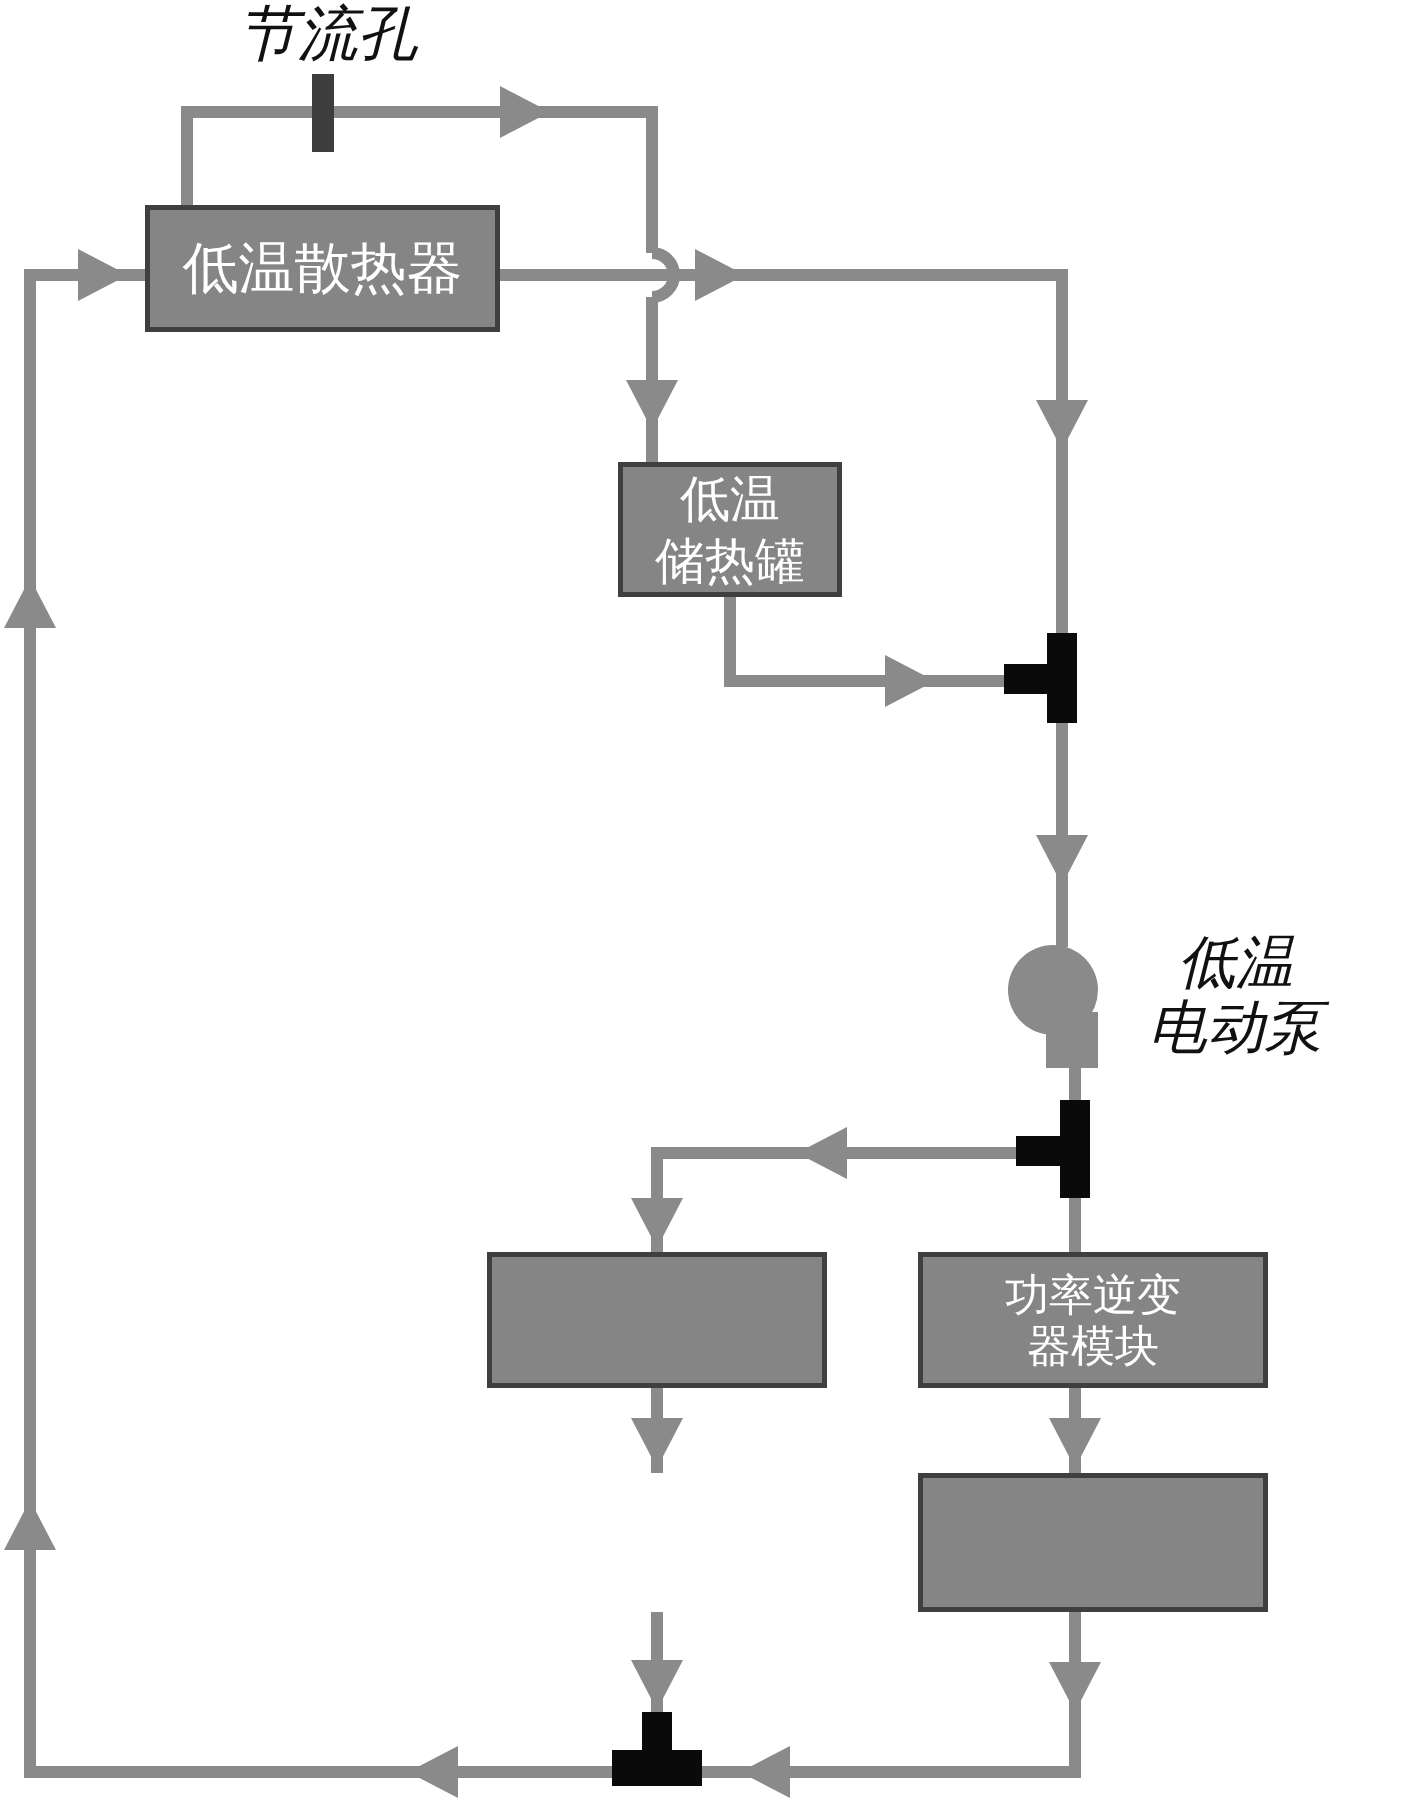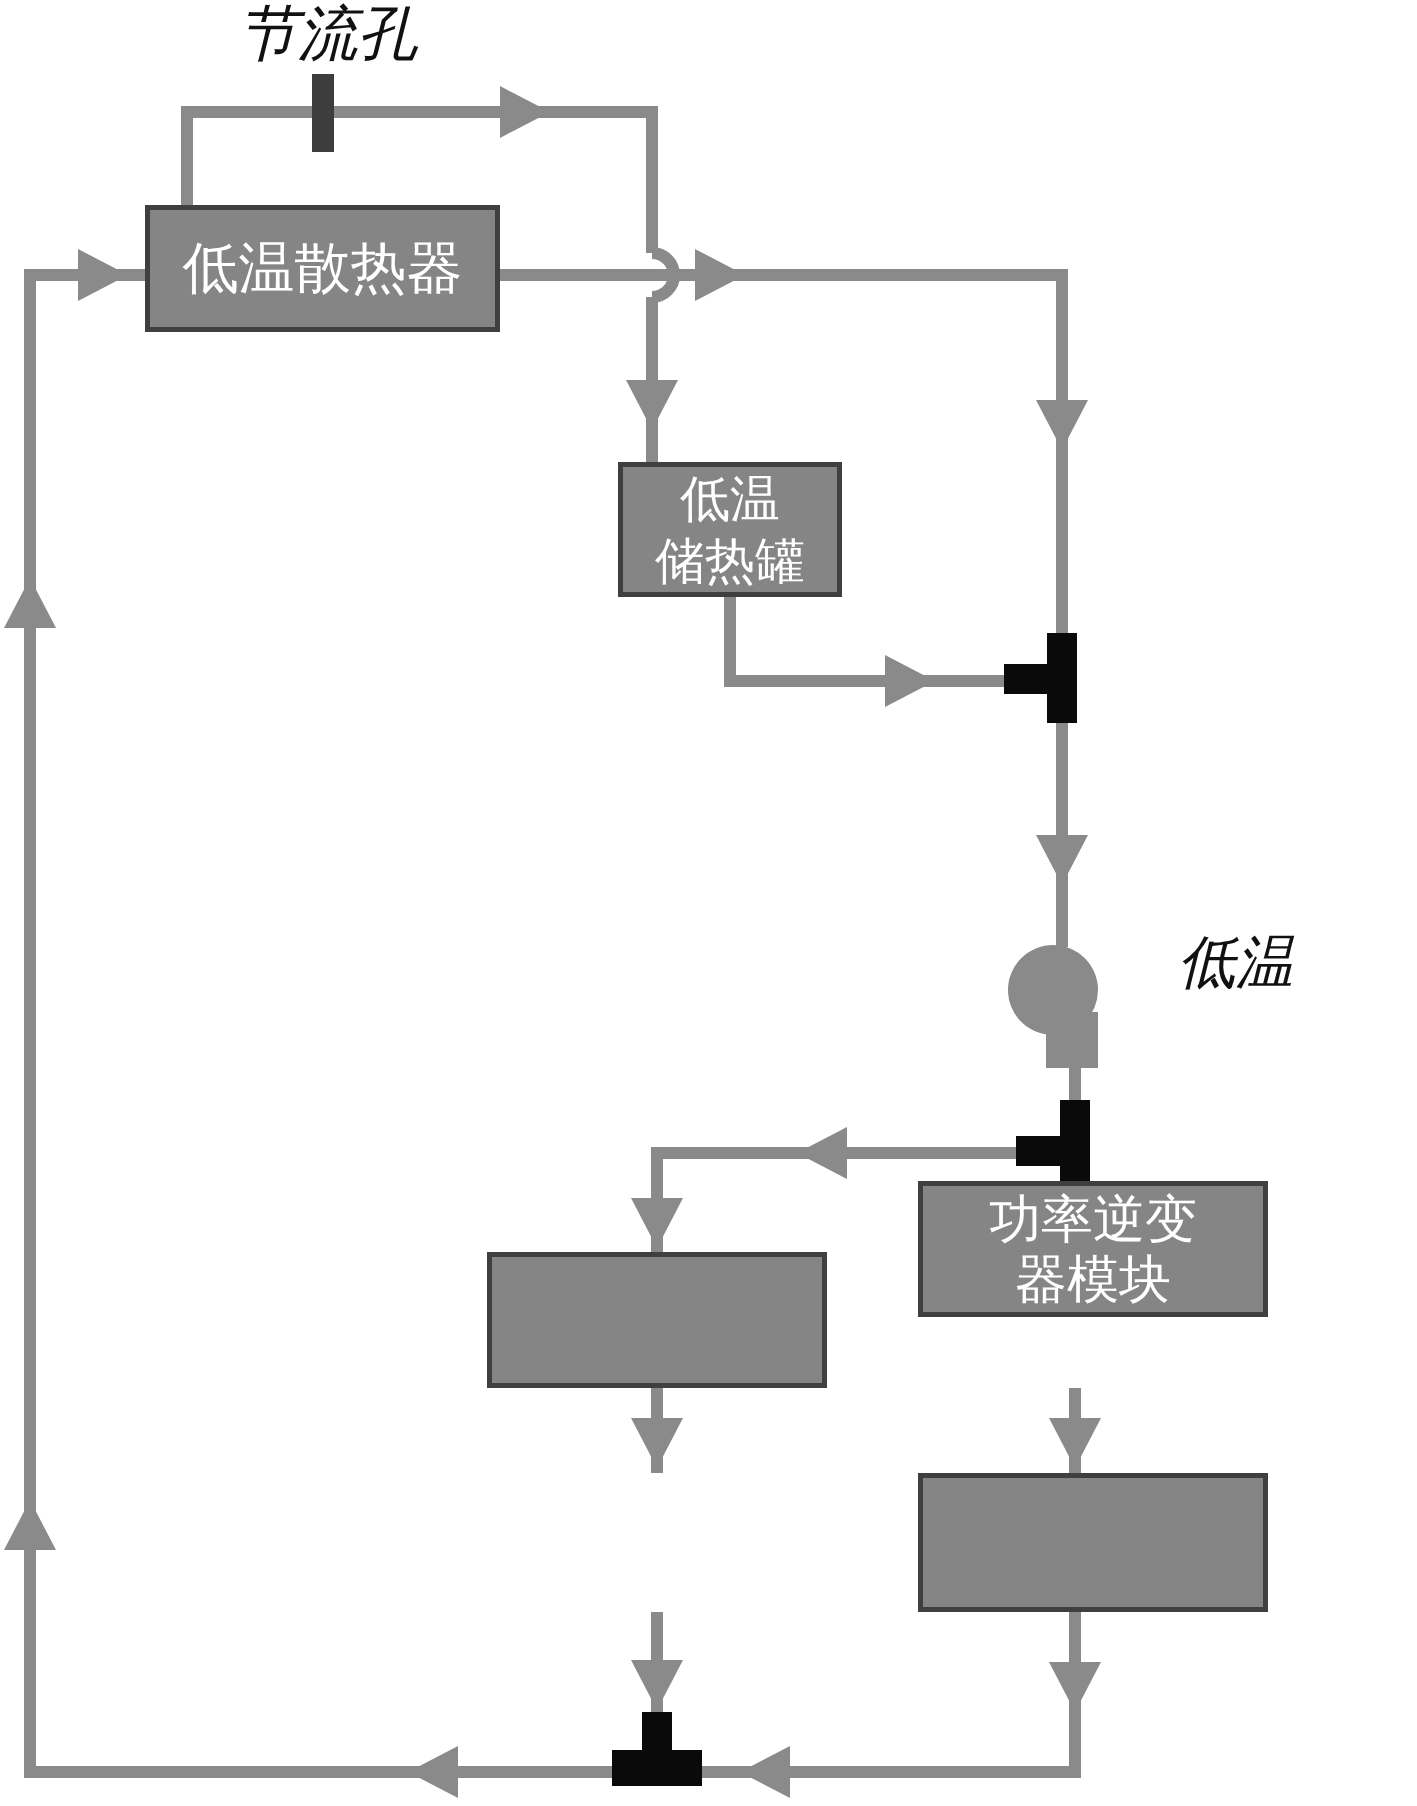--- a/index.html
+++ b/index.html
@@ -127,30 +127,31 @@
   </div>
 
   <div class="box" style="left:618px; top:462px; width:224px; height:135px; font-size:50px; line-height:1.24;">
     <span>低温</span>
     <span>储热罐</span>
   </div>
 
   <div class="box" style="left:487px; top:1252px; width:340px; height:136px; font-size:56px;">
   </div>
 
-  <div class="box" style="left:918px; top:1181px; width:350px; height:136px; font-size:52px;">
+  <div class="box" style="left:918px; top:1252px; width:350px; height:136px; font-size:44px;">
     <span>功率逆变</span>
     <span>器模块</span>
   </div>
 
 
   <div class="box" style="left:918px; top:1473px; width:350px; height:139px; font-size:56px;">
   </div>
 
   <div class="flabel" style="left:205px; top:0px; width:245px; font-size:60px;">
     <span>节流孔</span>
   </div>
 
   <div class="flabel" style="left:1118px; top:930px; width:235px; font-size:58px;">
     <span>低温</span>
+    <span>电动泵</span>
   </div>
 
 </div>
 
 </body></html>

